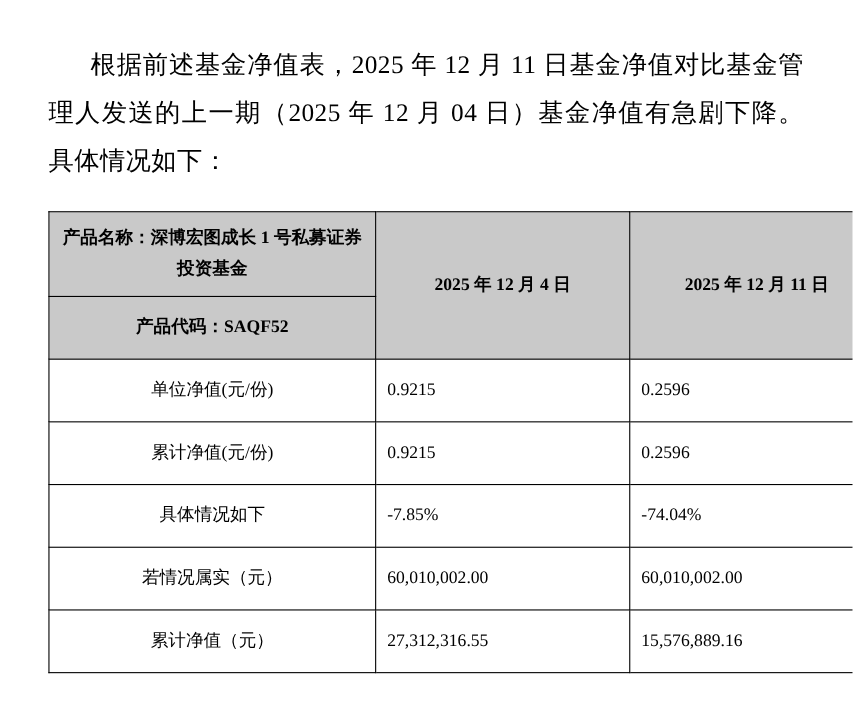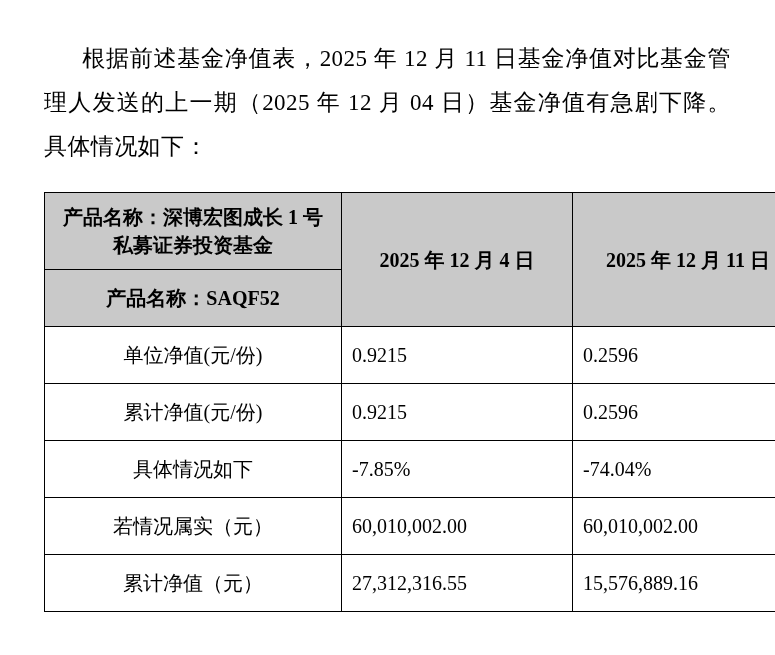--- a/index.html
+++ b/index.html
@@ -36,21 +36,21 @@
     width: 38px;
   }
   table.fundtable {
     width: 687px;
     margin: 18px 0 6px 0;
     border-collapse: collapse;
     table-layout: fixed;
   }
   table.fundtable td {
     border: 1px solid #000000;
-    font-size: 20px;
+    font-size: 16px;
     padding: 6px 10px;
     vertical-align: middle;
     line-height: 28px;
   }
   td.hdr-left {
     background: #c9c9c9;
     text-align: center;
     font-weight: bold;
     height: 64px;
   }
@@ -95,21 +95,21 @@
       <col class="col2">
       <col class="col3">
     </colgroup>
     <tbody>
       <tr>
         <td class="hdr-left">产品名称：深博宏图成长 1 号私募证券投资基金</td>
         <td class="hdr-date" rowspan="2">2025 年 12 月 4 日</td>
         <td class="hdr-date" rowspan="2">2025 年 12 月 11 日</td>
       </tr>
       <tr>
-        <td class="hdr-code">产品名称：SAQF52</td>
+        <td class="hdr-code">产品代码：SAQF52</td>
       </tr>
       <tr>
         <td class="rowlabel">单位净值(元/份)</td>
         <td class="val">0.9215</td>
         <td class="val">0.2596</td>
       </tr>
       <tr>
         <td class="rowlabel">累计净值(元/份)</td>
         <td class="val">0.9215</td>
         <td class="val">0.2596</td>

